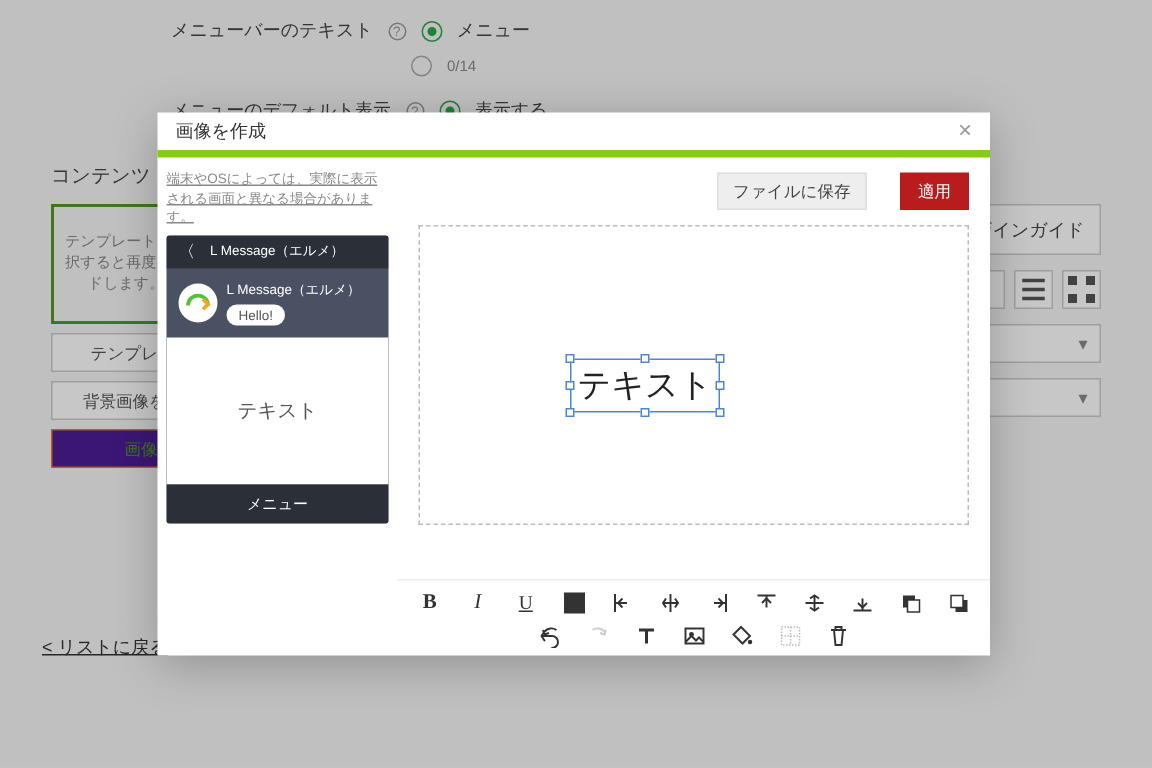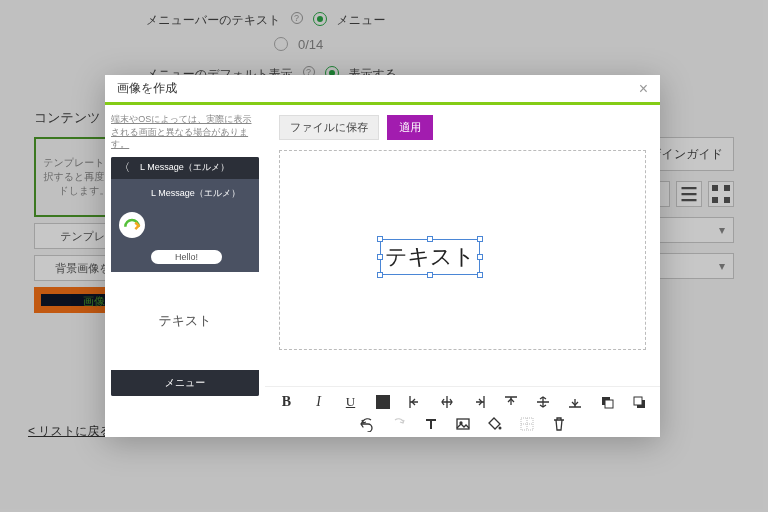--- a/index.html
+++ b/index.html
@@ -1,70 +1,70 @@
 <!DOCTYPE html>
 <html><head>
 <meta charset="utf-8">
 <style>
   * { box-sizing: border-box; margin: 0; padding: 0; font-family: "Hiragino Sans", "Meiryo", sans-serif; }
   body { width: 768px; height: 512px; background: #f7f7f7; color: #333; font-size: 12px; position: relative; overflow: hidden; }
 
   
   .bg { padding: 6px 34px; }
-  .bg-row { display: flex; align-items: flex-start; gap: 10px; margin: 6px 0 14px 112px; }
+  .bg-row { display: flex; align-items: center; gap: 10px; margin: 6px 0 14px 80px; }
   .bg-label { color: #444; font-size: 12px; }
   .help { display:inline-block; width:12px; height:12px; border:1px solid #999; border-radius:50%; font-size:9px; line-height:11px; text-align:center; color:#999; }
   .radio { width:14px; height:14px; border:1px solid #aaa; border-radius:50%; display:inline-flex; align-items:center; justify-content:center;}
   .radio.sel { border-color:#28a745;}
   .radio.sel::after { content:""; width:6px; height:6px; background:#28a745; border-radius:50%;}
   .txt-in { width:100px; height:24px; border:1px solid #ddd; font-size:11px; padding:0 6px; color:#bbb; }
-  .count { font-size:13px; color:#888; }
+  .count { font-size:10px; color:#888; }
   .bg-sec-title { color:#444; font-size:13px; margin:26px 0 10px 0;}
   .bg-cols { display:flex; gap:16px;}
   .tpl-box { width:100px; height:80px; border:2px solid #4c9a2a; display:flex; align-items:center; justify-content:center; text-align:center; color:#888; font-size:10px; line-height:1.4; padding:4px;}
   .left-col { display:flex; flex-direction:column; gap:6px; }
   .left-col .btn { width:120px; height:26px; border:1px solid #ccc; background:#fff; font-size:11px; color:#555;}
-  .left-col .btn.primary { border:7px solid #f97316; color:#4c9a2a; background:#0f172a;}
+  .left-col .btn.primary { border:1px solid #f97316; color:#4c9a2a; background:#4c1d95;}
   .right-col { flex:1; display:flex; flex-direction:column; gap:10px;}
   .right-col .row { display:flex; gap:6px; align-items:center;}
   .sq { width:26px; height:26px; border:1px solid #ccc; background:#fff; display:flex; align-items:center; justify-content:center;}
   .wide { flex:1; height:26px; border:1px solid #ccc; background:#fff; display:flex; align-items:center; justify-content:flex-end; padding:0 8px; color:#888;}
   .design-guide { height:34px; border:1px solid #ccc; padding:0 10px; font-size:12px; color:#444; background:#fff;}
   .backlink { position:absolute; left:28px; bottom:72px; font-size:12px; color:#333; text-decoration:underline;}
 
   
   .scrim { position:absolute; inset:0; background:rgba(0,0,0,0.22);}
 
   
   .modal { position:absolute; left:105px; top:75px; width:555px; height:362px; background:#fff; box-shadow:0 6px 30px rgba(0,0,0,0.25);}
-  .modal-head { height:30px; border-bottom:3px solid #84cc16; display:flex; align-items:center; padding:0 12px; justify-content:space-between;}
+  .modal-head { height:30px; border-bottom:5px solid #84cc16; display:flex; align-items:center; padding:0 12px; justify-content:space-between;}
   .modal-title { font-size:12px; color:#333;}
   .close { font-size:16px; color:#999; cursor:pointer; line-height:1;}
   .modal-body { display:flex; height:calc(100% - 30px);}
 
   
   .preview { width:160px; padding:8px 6px; font-size:9px; color:#888;}
   .note { line-height:1.4; margin-bottom:6px;text-decoration:underline;}
   .phone { background:#4a5162; border-radius:2px; overflow:hidden;}
   .phone-bar { height:22px; background:#2b2f38; color:#fff; display:flex; align-items:center; gap:10px; padding:0 8px; font-size:9px;}
   .chev { color:#fff; font-size:11px;}
   .contact { display:flex; align-items:center; gap:6px; padding:8px;}
   .avatar { width:26px; height:26px; border-radius:50%; background:#fff; display:flex; align-items:center; justify-content:center; overflow:hidden;}
   .avatar svg { width:20px; height:20px;}
   .contact-r { display:flex; flex-direction:column; gap:3px;}
   .cname { color:#fff; font-size:9px;}
-  .bubble { background:#fff; color:#555; font-size:9px; padding:2px 24px; border-radius:10px; align-self:flex-start;margin-top:47px;}
+  .bubble { background:#fff; color:#555; font-size:9px; padding:2px 8px; border-radius:10px; align-self:flex-start;}
   .preview-canvas { background:#fff; height:98px; display:flex; align-items:center; justify-content:center; color:#555; font-size:13px;}
   .phone-menu { background:#2b2f38; color:#fff; text-align:center; font-size:10px; padding:6px 0;}
 
   
   .editor { flex:1; display:flex; flex-direction:column; }
-  .editor-top { display:flex; gap:8px; padding:10px 14px 6px;}
+  .editor-top { display:flex; justify-content:flex-end; gap:22px; padding:10px 14px 6px;}
   .btn-save { background:#eee; border:1px solid #ddd; color:#444; font-size:11px; padding:4px 10px;}
-  .btn-apply { background:#a21caf; border:none; color:#fff; font-size:11px; padding:4px 12px;}
+  .btn-apply { background:#b91c1c; border:none; color:#fff; font-size:11px; padding:4px 12px;}
   .canvas-wrap { flex:1; padding:4px 14px 8px;}
   .canvas { width:100%; height:200px; border:1px dashed #bbb; position:relative; background:#fff;}
   .txt-box { position:absolute; left:100px; top:88px; padding:2px 4px; border:1px solid #4a86d6; font-size:22px; color:#222; font-family: "MS Mincho", serif;}
   .handle { position:absolute; width:6px; height:6px; background:#fff; border:1px solid #4a86d6;}
   .h-nw{top:-4px;left:-4px}.h-ne{top:-4px;right:-4px}.h-sw{bottom:-4px;left:-4px}.h-se{bottom:-4px;right:-4px}
   .h-n{top:-4px;left:calc(50% - 3px)}.h-s{bottom:-4px;left:calc(50% - 3px)}
   .h-w{top:calc(50% - 3px);left:-4px}.h-e{top:calc(50% - 3px);right:-4px}
 
   .toolbar { border-top:1px solid #eee; padding:6px 0 4px; display:flex; flex-direction:column; gap:4px; align-items:center;}
   .tb-row { display:flex; gap:14px; align-items:center;}

